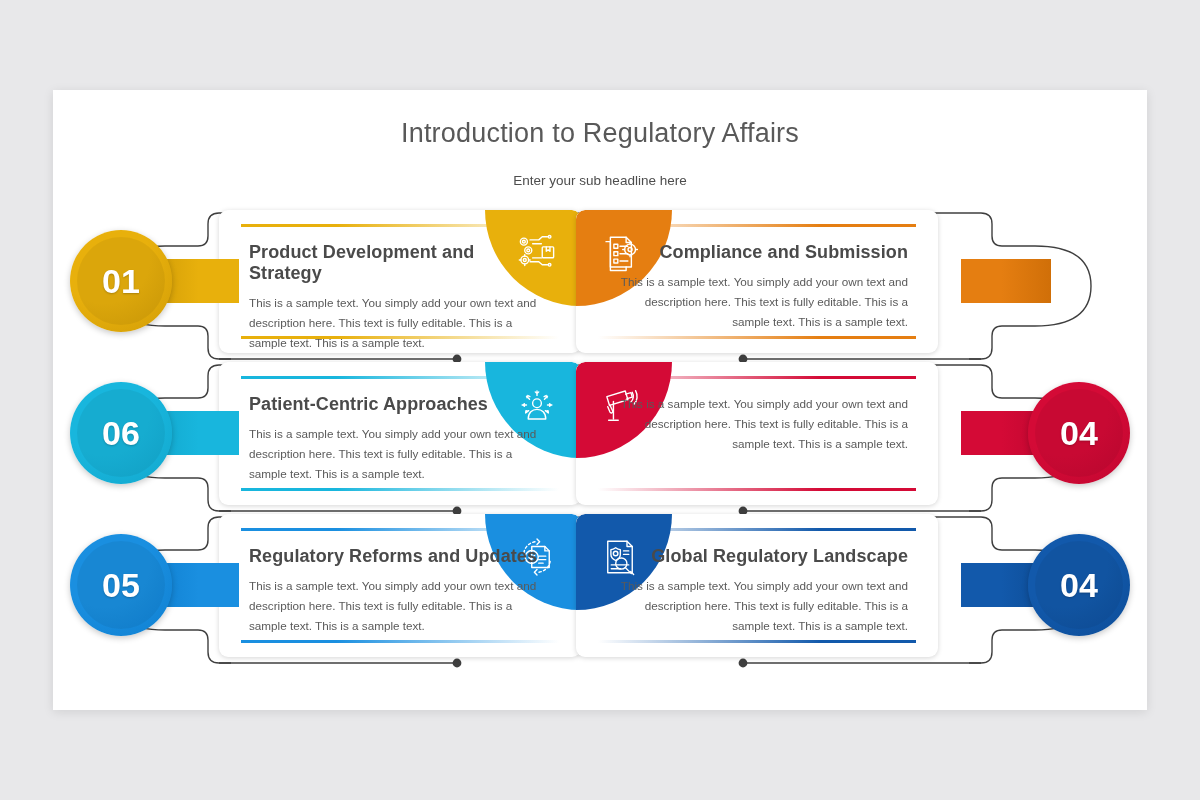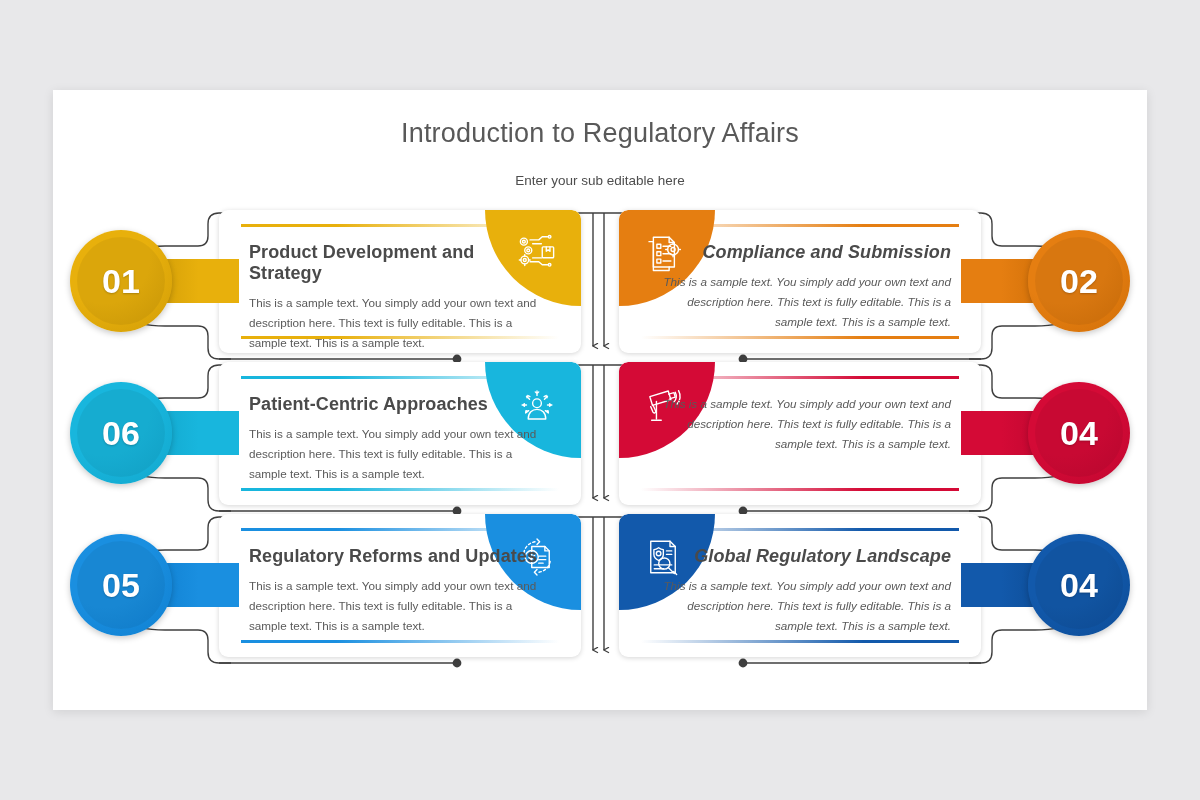--- a/index.html
+++ b/index.html
@@ -45,21 +45,21 @@
   
   .card {
     position: absolute; top: 7px;
     width: 362px; height: 143px;
     background: #fff;
     border-radius: 9px;
     box-shadow: 0 1px 5px rgba(0,0,0,.17);
     overflow: hidden;
   }
   .card.left  { left: 166px; }
-  .card.right { left: 566px; font-style: italic; }
+  .card.right { left: 523px; }
 
   
   .bar { position: absolute; height: 3px; left: 22px; right: 22px; }
   .bar.top { top: 14px; }
   .bar.bot { bottom: 14px; }
 
   
   .blob {
     position: absolute; top: 0; width: 96px; height: 96px;
     display: flex; align-items: center; justify-content: center;
@@ -102,21 +102,21 @@
   .stub { position: absolute; top: 56px; height: 44px; z-index: 2; }
   .stub.l { left: 96px;  width: 90px; }
   .stub.r { right: 96px; width: 90px; }
 </style>
 </head>
 <body>
 
 <div id="slide">
 
   <div id="title">Introduction to Regulatory Affairs</div>
-  <div id="subtitle">Enter your sub editable here</div>
+  <div id="subtitle">Enter your sub headline here</div>
 
   <div id="diagram">
 
     <svg id="wires" viewBox="0 0 1094 620">
       <defs>
         <marker id="ah" markerWidth="7" markerHeight="7" refX="3.2" refY="5.6" orient="auto" markerUnits="userSpaceOnUse">
           <path d="M0.4,0.6 L3.2,5.8 L6,0.6" fill="none" stroke="#3f3f3f" stroke-width="1.3"></path>
         </marker>
       </defs>
 
@@ -202,23 +202,20 @@
             <path d="M34.6,17 L34.6,22 L36.7,20.4 L38.8,22 L38.8,17"></path>
           </svg>
         </div>
         <div class="ctext">
           <div class="ctitle">Product Development and Strategy</div>
           <div class="cbody">This is a sample text. You simply add your own text and description here. This text is fully editable. This is a sample text. This is a sample text.</div>
         </div>
       </div>
 
       <div class="stub r" style="background: linear-gradient(to left, rgb(208, 111, 8) 0%, rgb(229, 126, 17) 55%, rgb(229, 126, 17) 100%);"></div>
-      <div class="badge r" style="background: radial-gradient(circle at 34% 28%, rgb(229, 126, 17) 0%, rgb(229, 126, 17) 45%, rgb(208, 111, 8) 100%);">
-        <span>02</span>
-      </div>
       <div class="card right">
         <div class="bar top" style="background: linear-gradient(to left, rgb(229, 126, 17) 0%, rgb(229, 126, 17) 30%, rgba(255, 255, 255, 0) 100%);"></div>
         <div class="bar bot" style="background: linear-gradient(to left, rgb(229, 126, 17) 0%, rgb(229, 126, 17) 30%, rgba(255, 255, 255, 0) 100%);"></div>
         <div class="blob" style="background: rgb(229, 126, 17);">
           <svg viewBox="0 0 48 48" fill="none" stroke="#fff" stroke-width="1.6" stroke-linecap="round" stroke-linejoin="round">
             <path d="M13,6 H31 L37,12 V40 H13 Z"></path>
             <path d="M31,6 V12 H37"></path>
             <path d="M8,11 H13 V44 H31 V40"></path>
             <rect x="17" y="14" width="4.5" height="4.5"></rect>
             <rect x="17" y="22.5" width="4.5" height="4.5"></rect>

